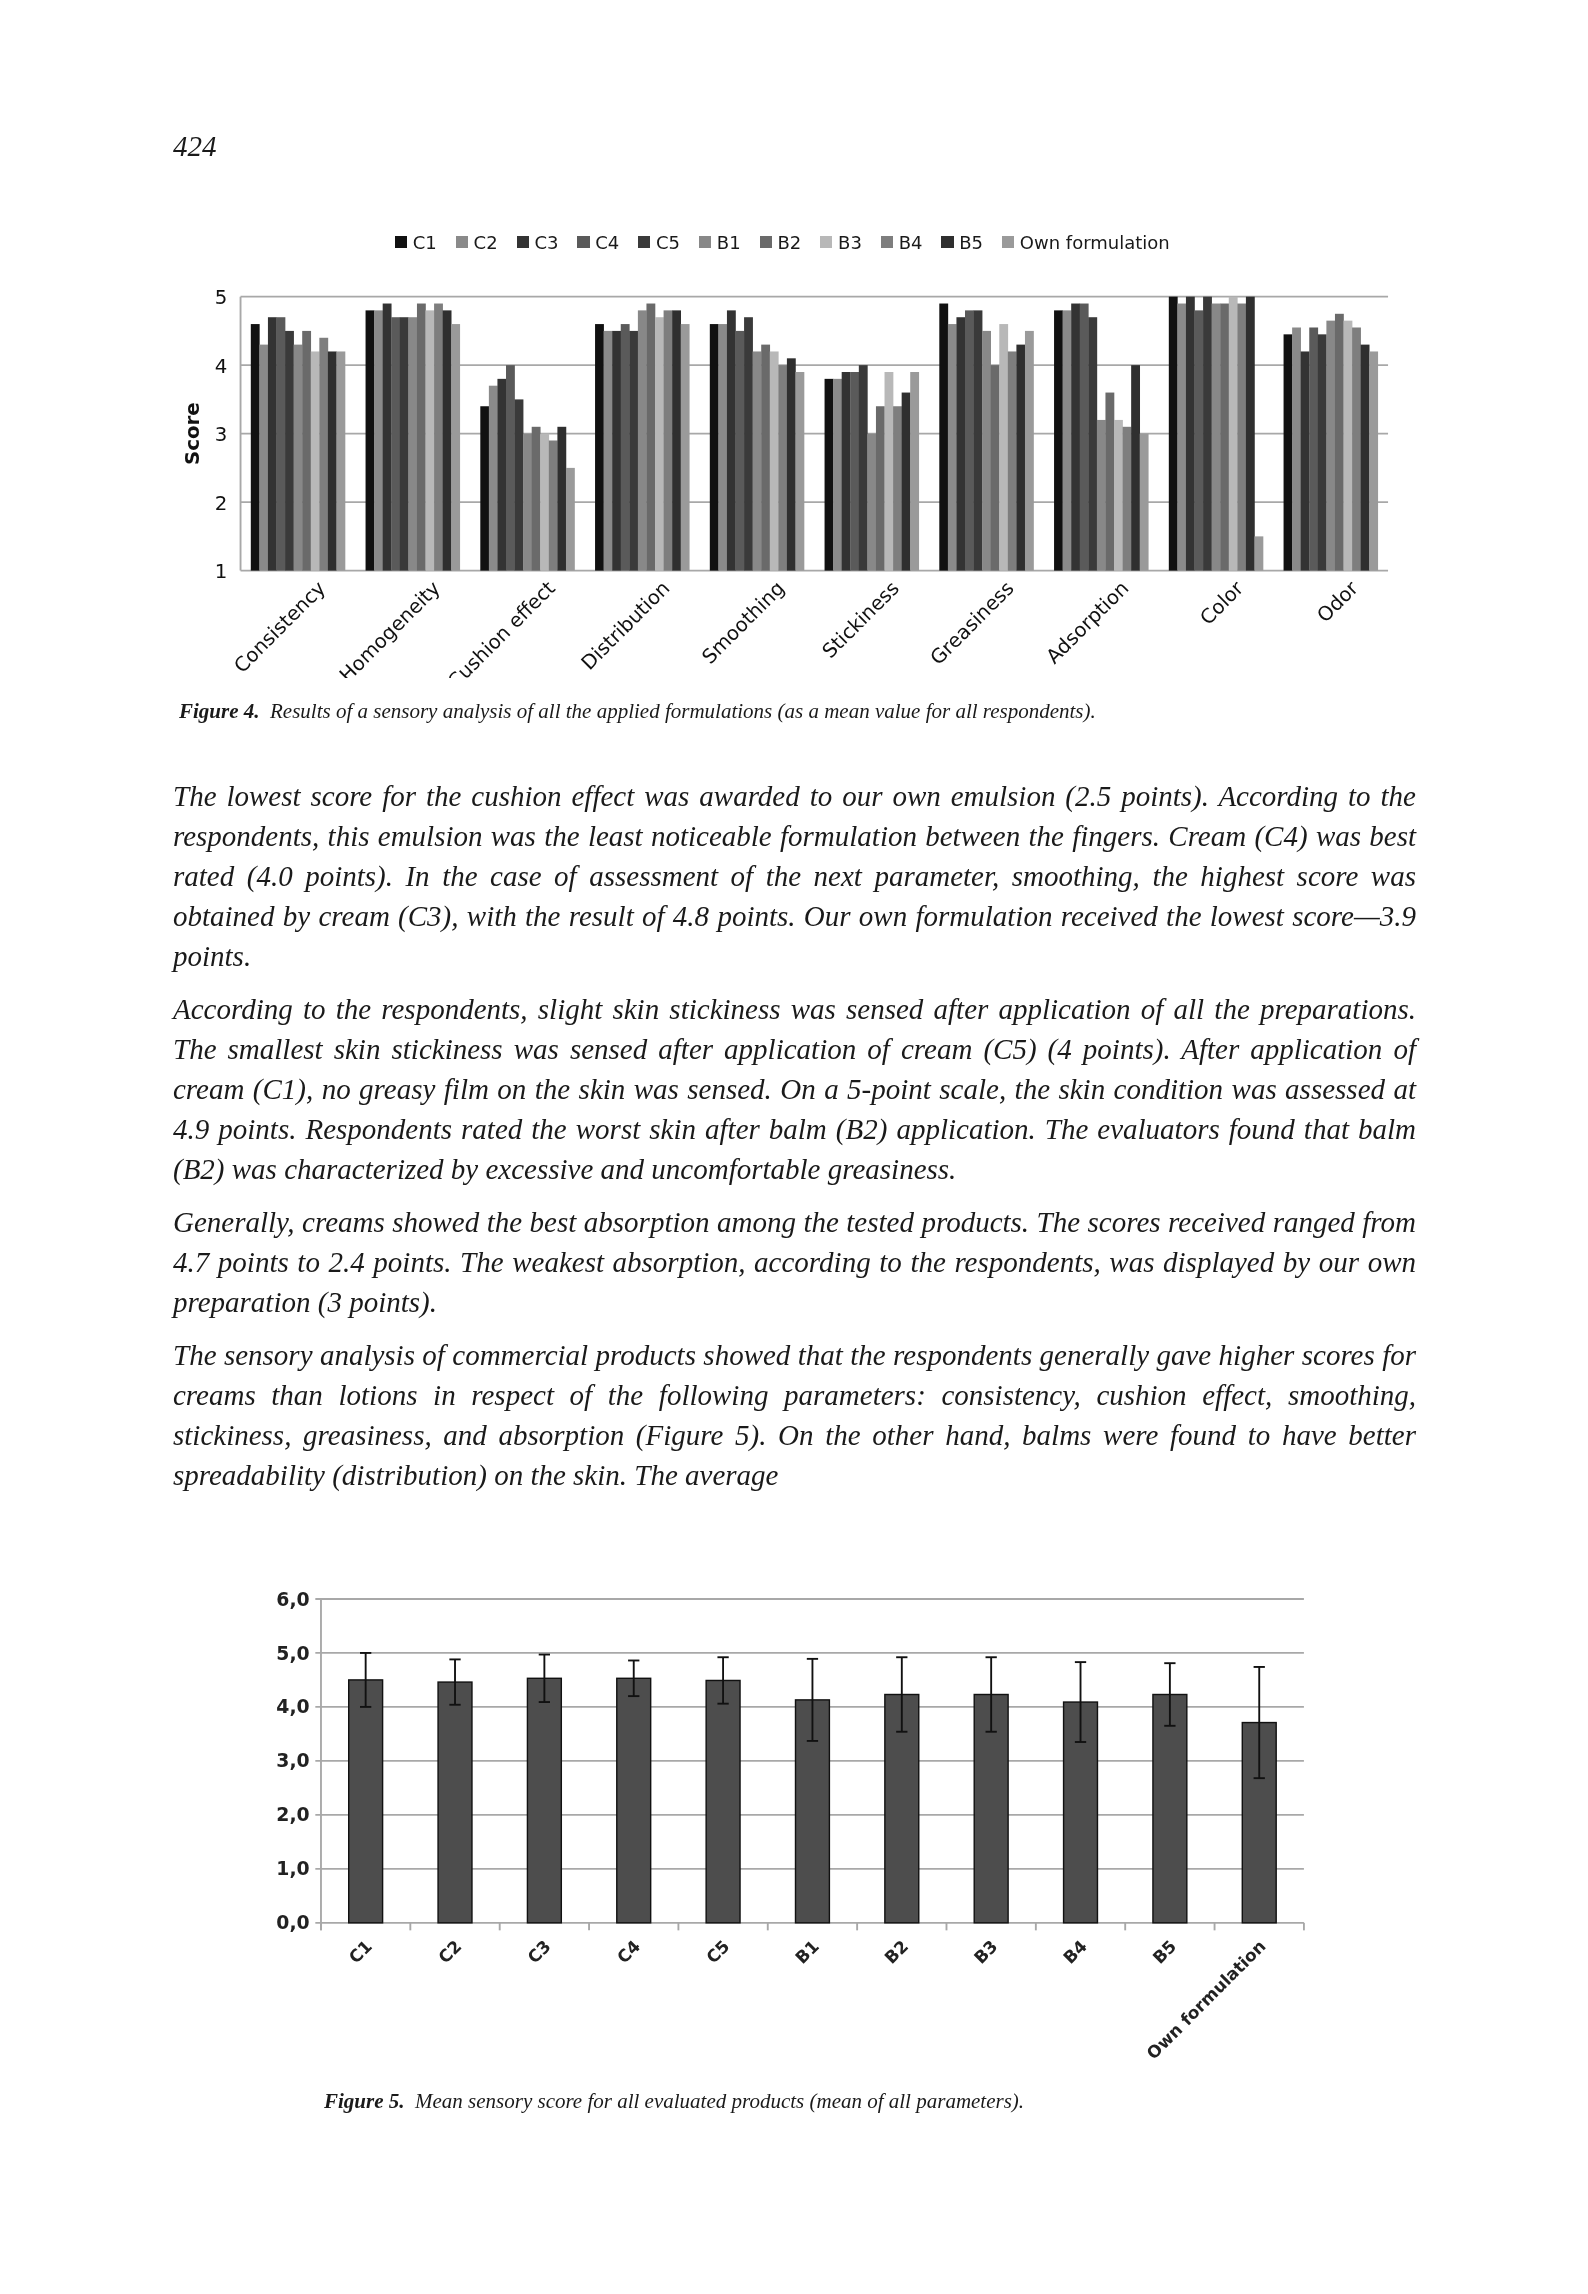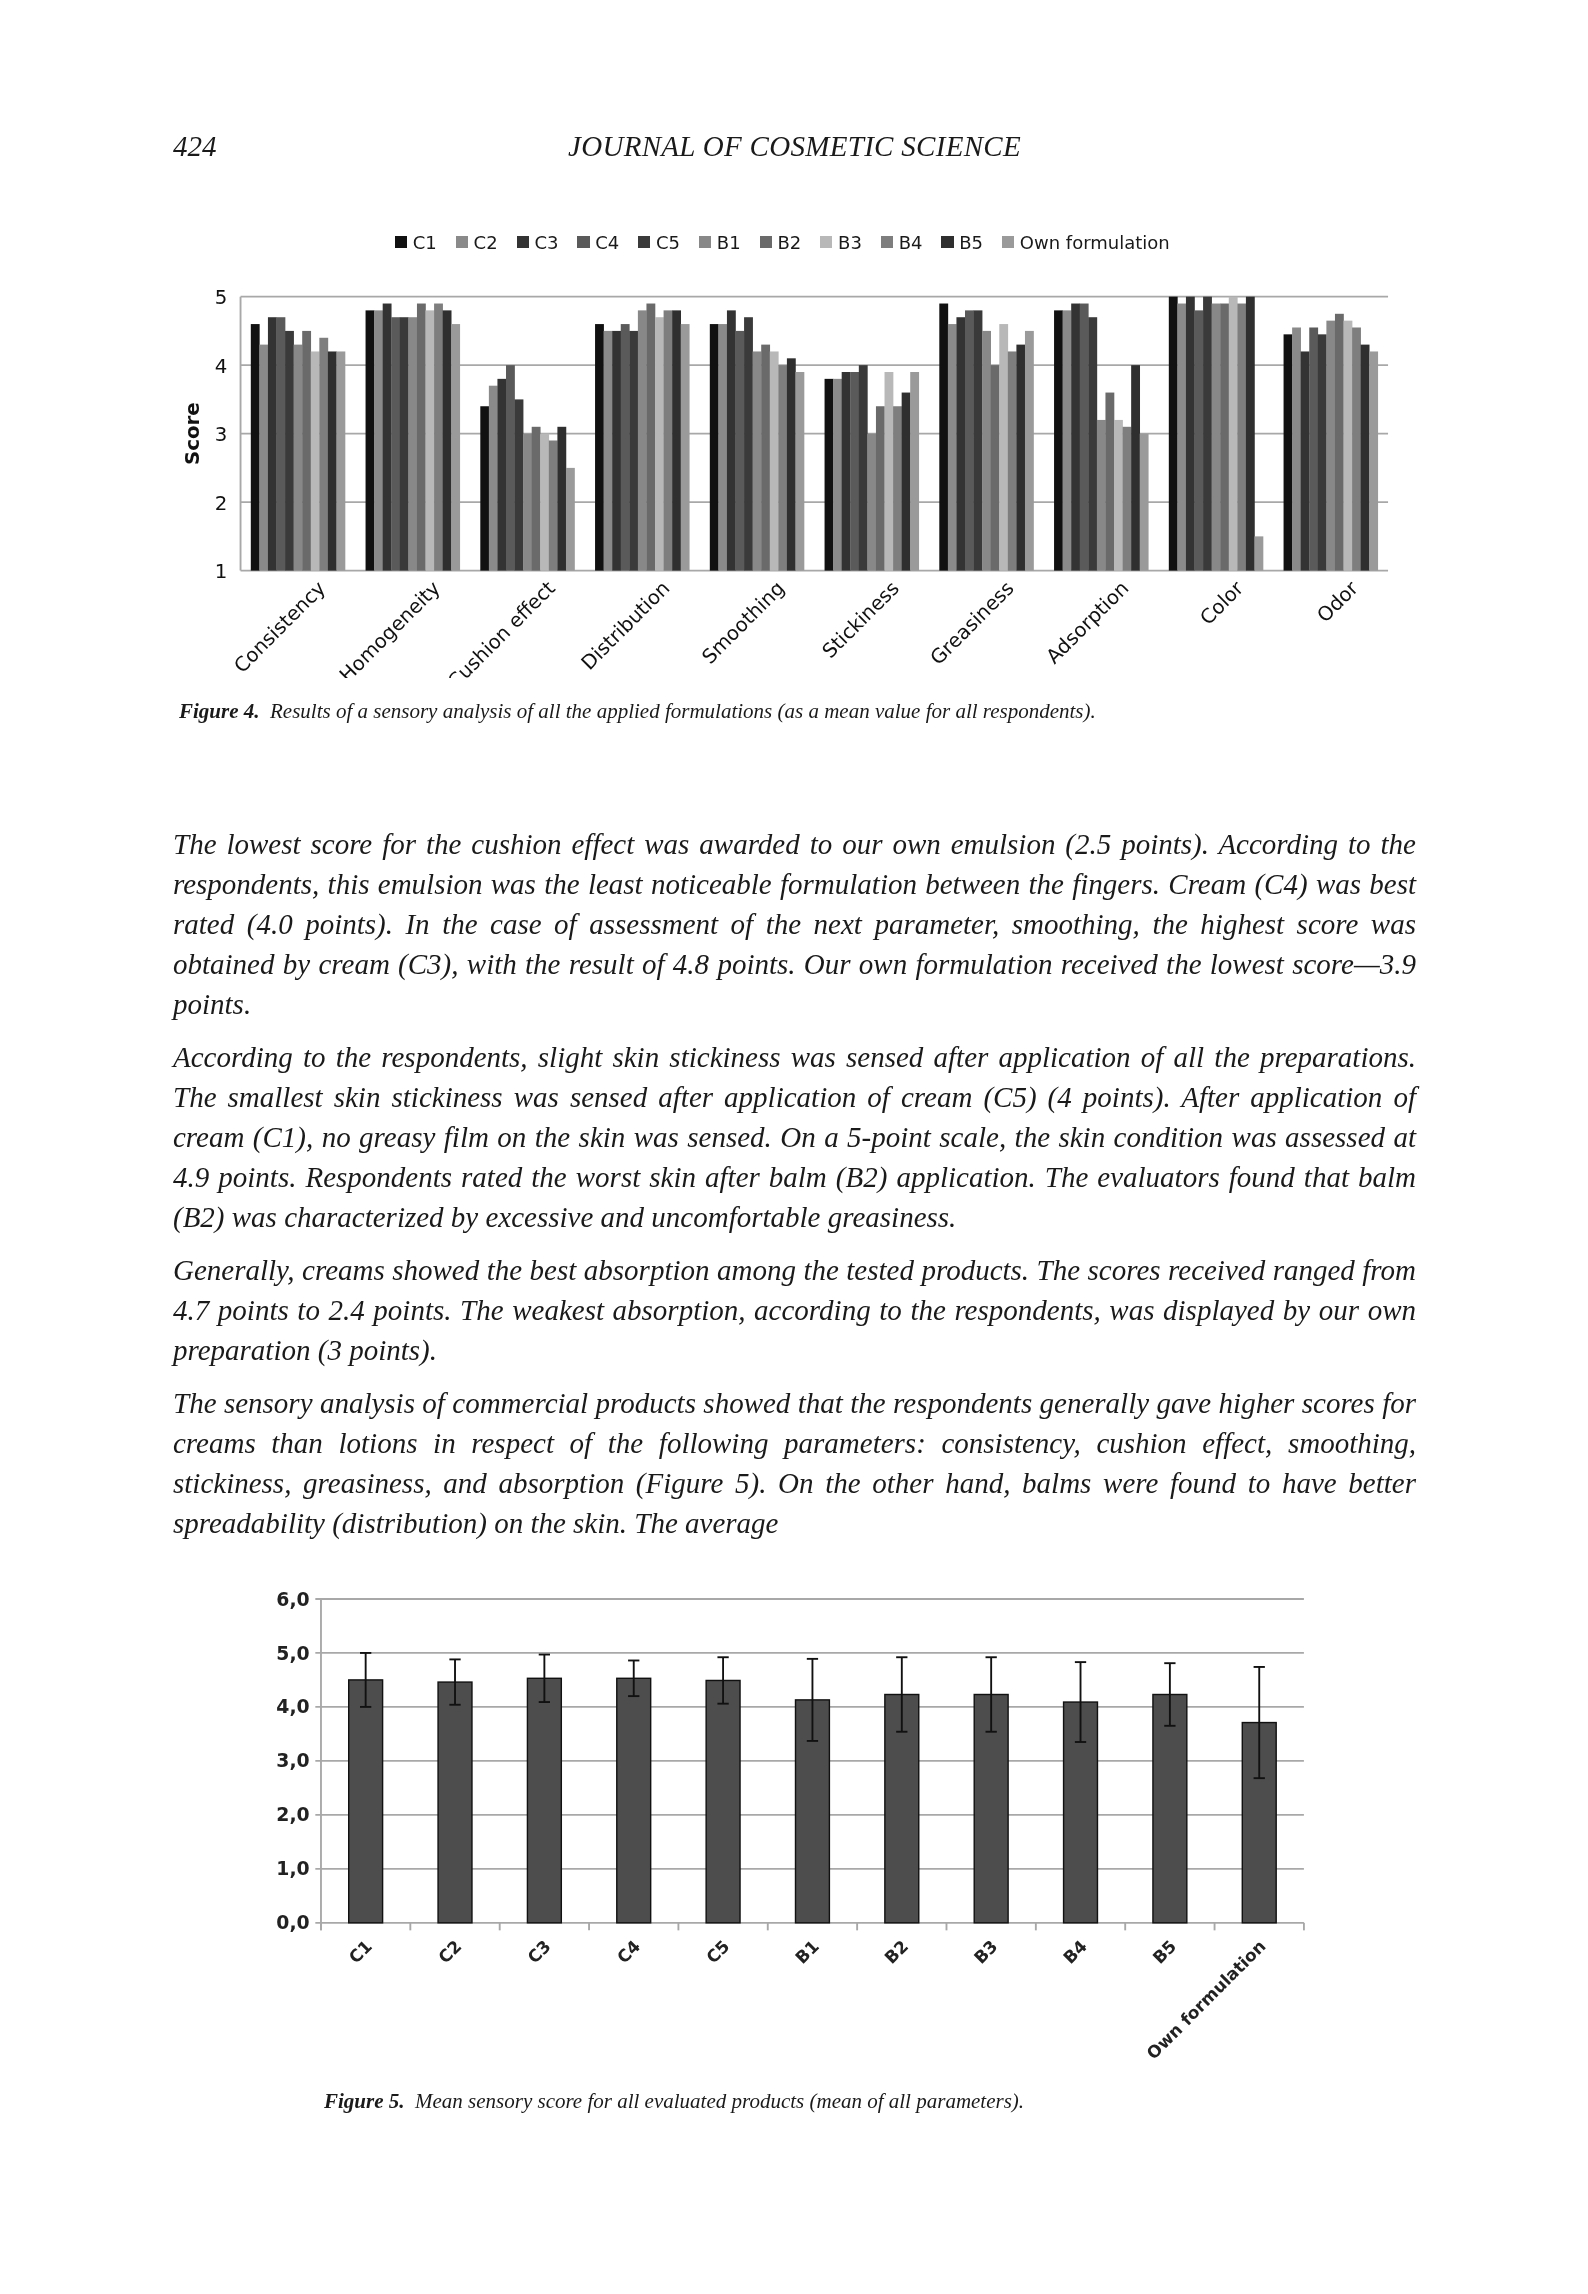--- a/index.html
+++ b/index.html
@@ -22,21 +22,20 @@
   .body-text p { margin: 0 0 13px 0; }
 
   .fig5 { position: absolute; left: 254px; top: 1582px; width: 1083px; height: 499px; }
   svg text { font-family: "DejaVu Sans", "Liberation Sans", sans-serif; }
 </style>
 </head>
 <body>
 
 <div class="running-head serif">
   <span class="page-number">424</span>
-  <span class="journal-title">JOURNAL OF COSMETIC SCIENCE</span>
 </div>
 
 <div class="fig4">
   <div class="legend sans" id="fig4-legend">
       <span class="legend-item">
         <span class="legend-swatch" style="background: rgb(17, 17, 17);"></span>
         <span>C1</span>
       </span>
       <span class="legend-item">
         <span class="legend-swatch" style="background: rgb(138, 138, 138);"></span>
@@ -211,21 +210,21 @@
       <rect x="1256.8000000000002" y="107.73750000000001" width="9.4" height="258.2625" fill="#7e7e7e"></rect>
       <rect x="1265.9000000000003" y="125.92500000000001" width="9.4" height="240.075" fill="#2f2f2f"></rect>
       <rect x="1275.0000000000002" y="133.2" width="9.4" height="232.8" fill="#9a9a9a"></rect>
       <text x="0" y="0" transform="translate(1264.525,386) rotate(-45)" text-anchor="end" font-size="21" fill="#111">Odor</text>
     </svg>
 </div>
 <div class="caption serif" style="left:179px; top:699px;text-align:center;">
   <b>Figure 4.</b>&nbsp;&nbsp;<span>Results of a sensory analysis of all the applied formulations (as a mean value for all respondents).</span>
 </div>
 
-<div class="body-text serif" style="top:776px;margin-top:48px;">
+<div class="body-text serif" style="top:776px;">
   <p>The lowest score for the cushion effect was awarded to our own emulsion (2.5 points). According to the respondents, this emulsion was the least noticeable formulation between the fingers. Cream (C4) was best rated (4.0 points). In the case of assessment of the next parameter, smoothing, the highest score was obtained by cream (C3), with the result of 4.8 points. Our own formulation received the lowest score—3.9 points.</p>
   <p>According to the respondents, slight skin stickiness was sensed after application of all the preparations. The smallest skin stickiness was sensed after application of cream (C5) (4 points). After application of cream (C1), no greasy film on the skin was sensed. On a 5-point scale, the skin condition was assessed at 4.9 points. Respondents rated the worst skin after balm (B2) application. The evaluators found that balm (B2) was characterized by excessive and uncomfortable greasiness.</p>
   <p>Generally, creams showed the best absorption among the tested products. The scores received ranged from 4.7 points to 2.4 points. The weakest absorption, according to the respondents, was displayed by our own preparation (3 points).</p>
   <p>The sensory analysis of commercial products showed that the respondents generally gave higher scores for creams than lotions in respect of the following parameters: consistency, cushion effect, smoothing, stickiness, greasiness, and absorption (Figure 5). On the other hand, balms were found to have better spreadability (distribution) on the skin. The average</p>
 </div>
 
 <div class="fig5">
   <svg id="fig5-svg" width="1083" height="499" style="position:absolute;left:0;top:0;" viewBox="0 0 1150 530">
       <line x1="65" x2="1115" y1="362" y2="362" stroke="#a8a8a8" stroke-width="2"></line>
       <text x="59" y="369" text-anchor="end" font-size="20" font-weight="bold" fill="#222">0,0</text>

